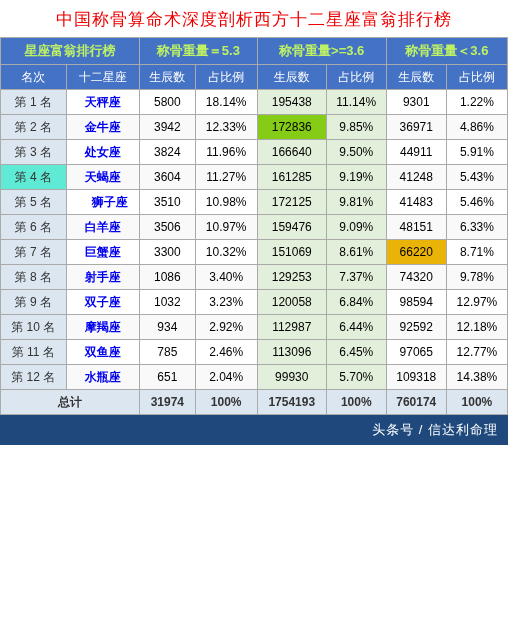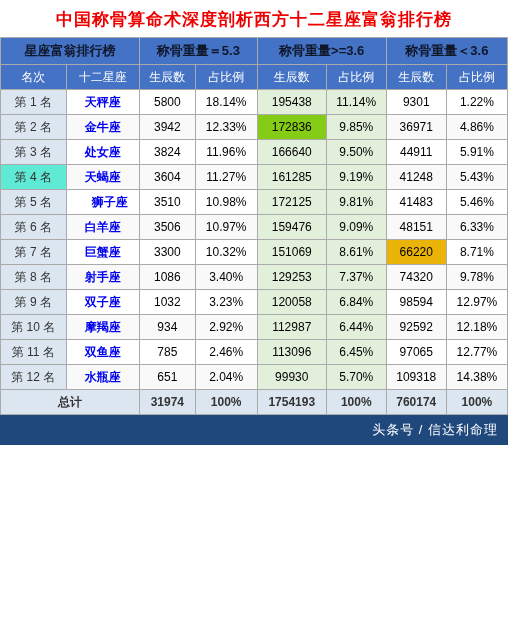--- a/index.html
+++ b/index.html
@@ -9,21 +9,21 @@
       background: #fff;
     }
     .container {
       width: 508px;
       background: #fff;
     }
     .title {
       background: #fff;
       color: #e00;
       font-size: 17px;
-      font-weight: bold;
+      font-weight: normal;
       text-align: center;
       padding: 8px 4px 6px 4px;
       letter-spacing: 1px;
     }
     .table-wrapper {
       width: 100%;
       border-collapse: collapse;
     }
     table {
       width: 100%;
@@ -31,21 +31,21 @@
       font-size: 12px;
     }
     th, td {
       border: 1px solid #aaa;
       text-align: center;
       padding: 3px 2px;
       line-height: 1.5;
     }
     .header-row-1 th {
       background: #4472c4;
-      color: #0f172a;
+      color: #bef264;
       font-size: 13px;
       font-weight: bold;
     }
     .header-row-2 th {
       background: #4472c4;
       color: #fff;
       font-size: 12px;
       font-weight: normal;
     }
     .total-row td {

